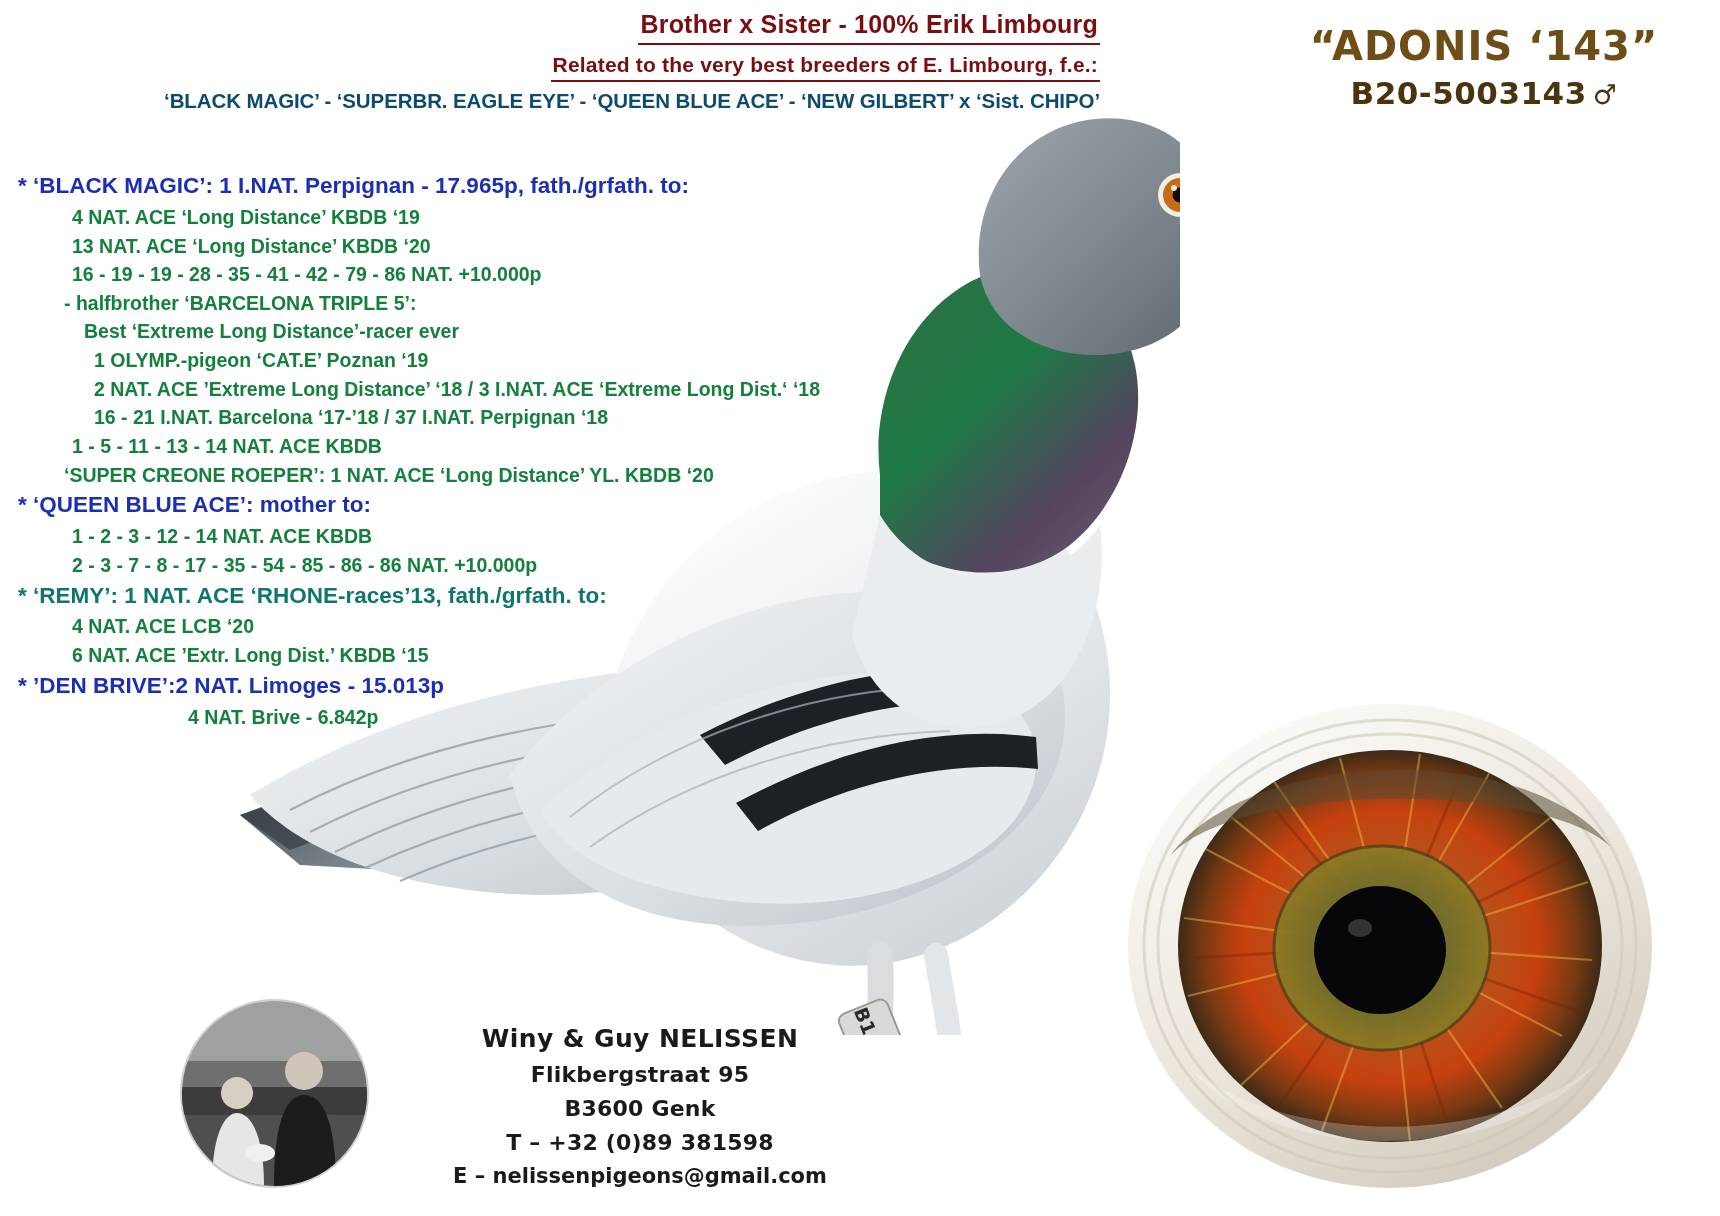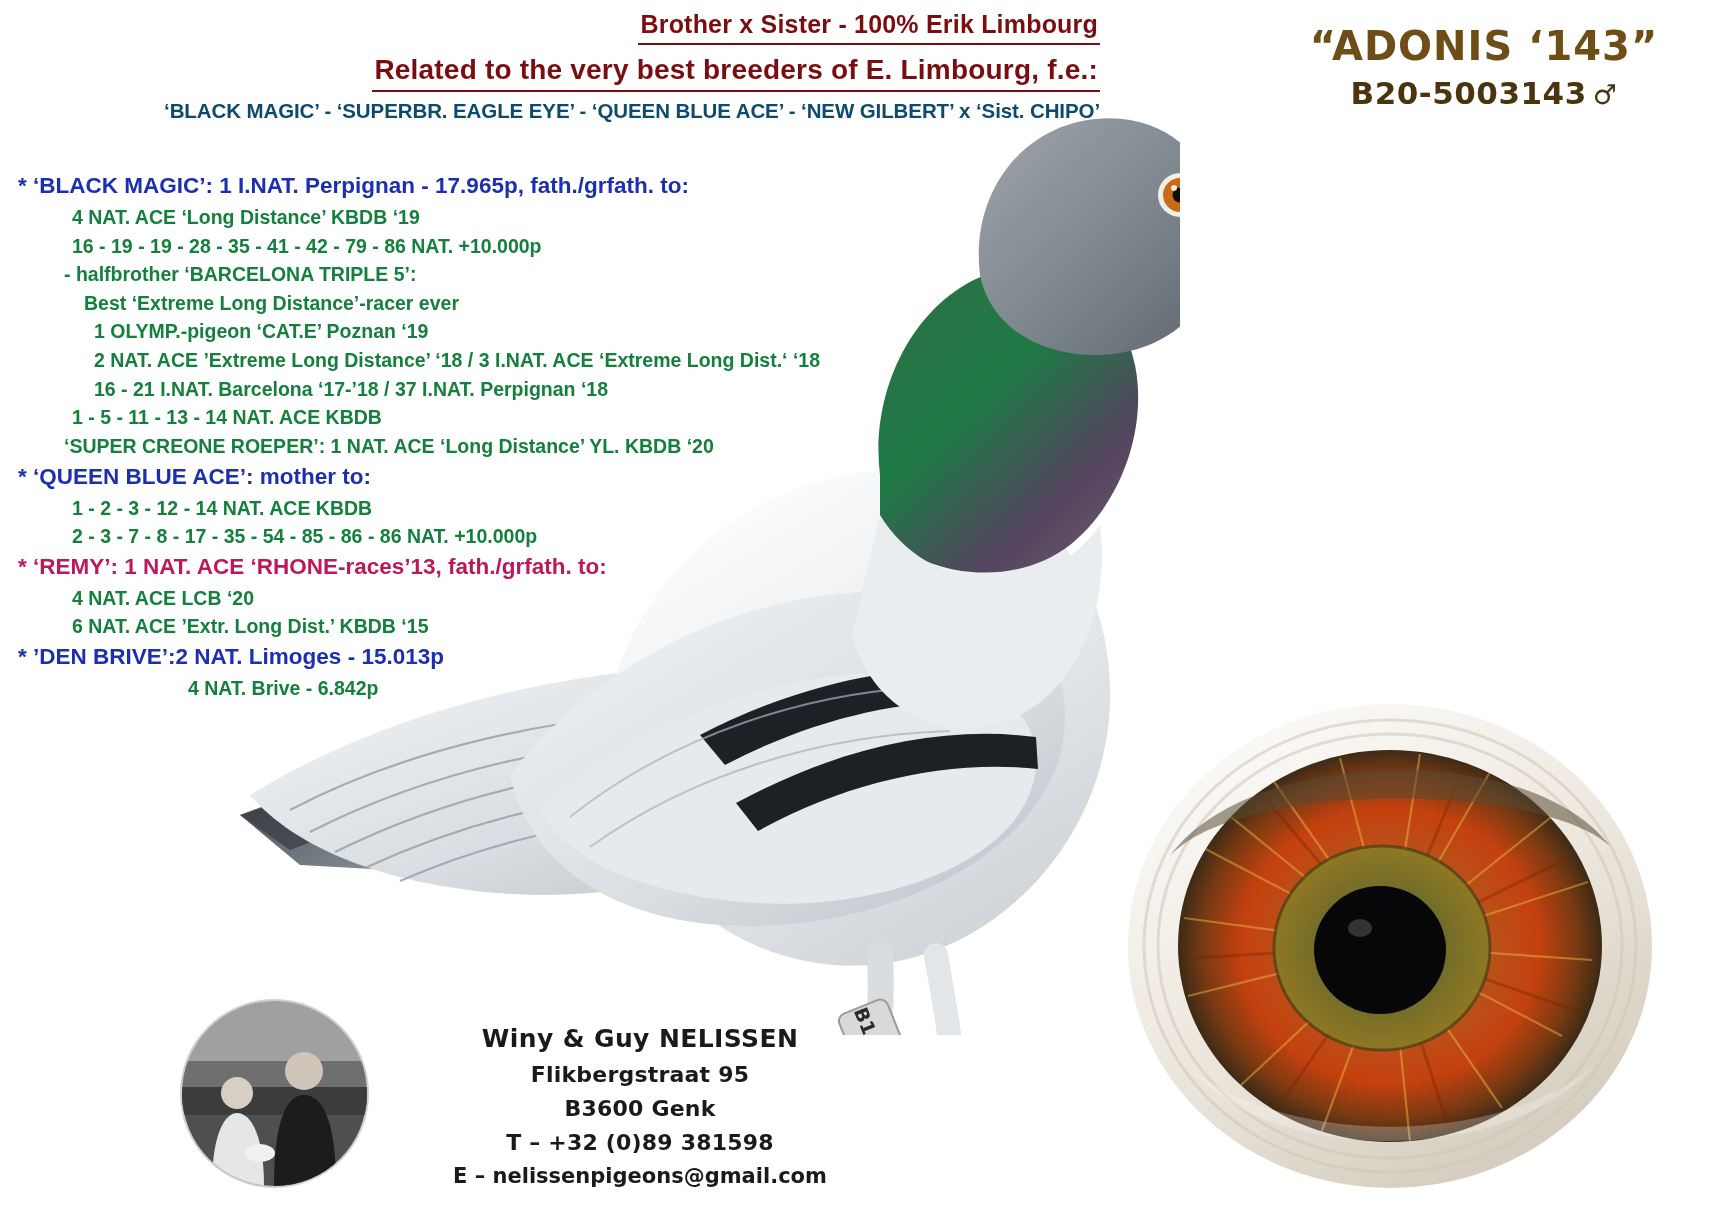--- a/index.html
+++ b/index.html
@@ -27,21 +27,21 @@
   .hdr1, .hdr2 {
     color: #7a0d10;
     font-weight: bold;
     font-size: 25px;
     letter-spacing: 0.2px;
     line-height: 1.35;
     display: inline-block;
     border-bottom: 2px solid #7a0d10;
     padding: 0 2px 1px 2px;
   }
-  .hdr2 { font-size: 28px; }
+  .hdr2 { font-size: 21px; }
   .hdr3 {
     color: #0c4a6e;
     font-weight: bold;
     font-size: 20.5px;
     margin-top: 7px;
     letter-spacing: -0.1px;
   }
 
   
   .pigeon-name {
@@ -79,21 +79,21 @@
     top: 170px;
     width: 830px;
   }
   .ped .row { white-space: nowrap; }
   .ped .hl {
     font-weight: bold;
     font-size: 22.5px;
     color: #1b2fb0;
     line-height: 1.46;
   }
-  .ped .hl.red { color: #be185d; }
+  .ped .hl.red { color: #0f766e; }
   .ped .sub {
     font-weight: bold;
     font-size: 19.5px;
     color: #15803d;
     line-height: 1.47;
   }
   .ind1 { padding-left: 54px; }
   .ind2 { padding-left: 46px; }
   .ind3 { padding-left: 66px; }
   .ind4 { padding-left: 76px; }
@@ -258,20 +258,21 @@
   <g transform="rotate(-22 690 955)">
     <rect x="664" y="930" width="52" height="56" rx="8" fill="#d9d9d9" stroke="#9a9a9a" stroke-width="2"></rect>
     <text x="690" y="966" font-family="DejaVu Sans, sans-serif" font-size="19" font-weight="bold" fill="#2a2a2a" text-anchor="middle" transform="rotate(90 690 958)">B143</text>
   </g>
 </svg>
 </div>
 
 <div class="ped">
   <div class="row hl">* ‘BLACK MAGIC’:  1 I.NAT. Perpignan - 17.965p, fath./grfath. to:</div>
   <div class="row sub ind1">4 NAT. ACE ‘Long Distance’ KBDB ‘19</div>
+  <div class="row sub ind1">13 NAT. ACE ‘Long Distance’ KBDB ‘20</div>
   <div class="row sub ind1">16 - 19 - 19 - 28 - 35 - 41 - 42 - 79 - 86 NAT. +10.000p</div>
   <div class="row sub ind2">- halfbrother ‘BARCELONA TRIPLE 5’:</div>
   <div class="row sub ind3">Best ‘Extreme Long Distance’-racer ever</div>
   <div class="row sub ind4">1 OLYMP.-pigeon ‘CAT.E’ Poznan ‘19</div>
   <div class="row sub ind4">2 NAT. ACE ’Extreme Long Distance’ ‘18 / 3 I.NAT. ACE ‘Extreme Long Dist.‘ ‘18</div>
   <div class="row sub ind4">16 - 21 I.NAT. Barcelona ‘17-’18 / 37 I.NAT. Perpignan ‘18</div>
   <div class="row sub ind1">1 - 5 - 11 - 13 - 14 NAT. ACE KBDB</div>
   <div class="row sub ind2">‘SUPER CREONE ROEPER’: 1 NAT. ACE ‘Long Distance’ YL. KBDB ‘20</div>
   <div class="row hl">* ‘QUEEN BLUE ACE’: mother to:</div>
   <div class="row sub ind1">1 - 2 - 3 - 12 - 14 NAT. ACE KBDB</div>

